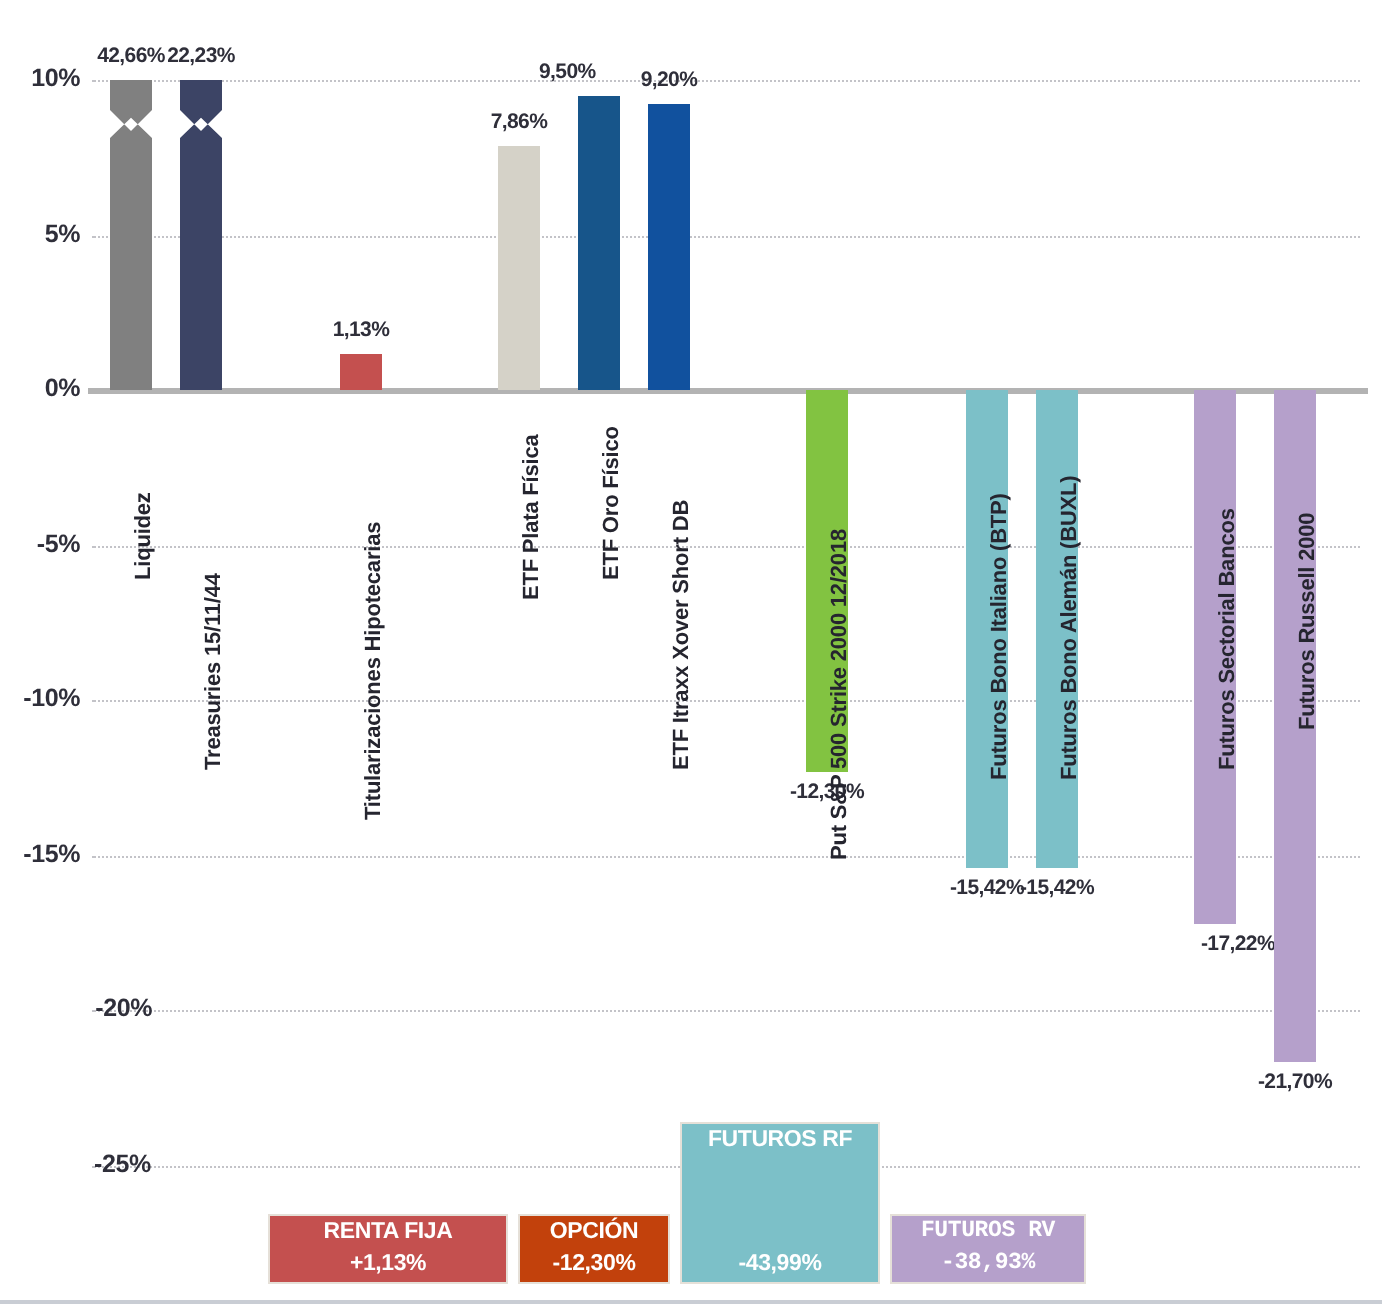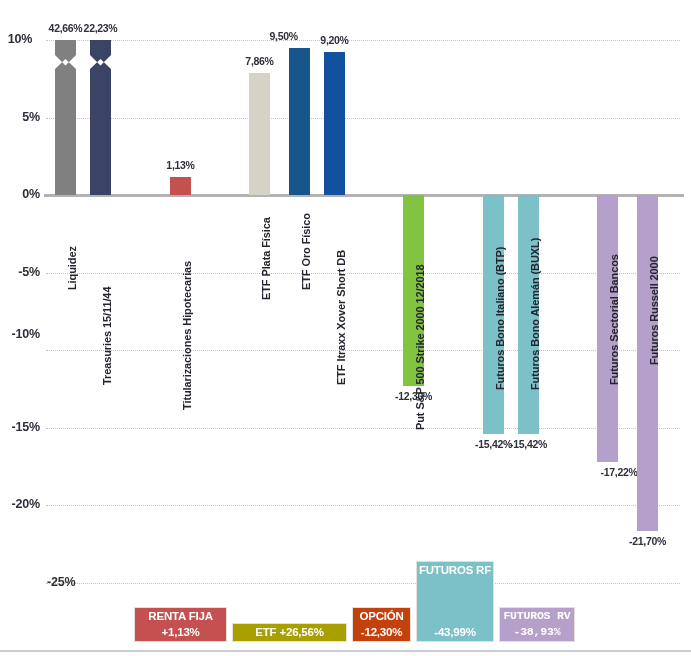--- a/index.html
+++ b/index.html
@@ -116,27 +116,27 @@
         <div class="gridline" style="top: 40px;"></div>
         <div class="gridline" style="top: 117.5px;"></div>
         <div class="gridline zero" style="top: 194px;"></div>
         <div class="gridline" style="top: 272.5px;"></div>
         <div class="gridline" style="top: 350px;"></div>
         <div class="gridline" style="top: 427.5px;"></div>
         <div class="gridline" style="top: 505px;"></div>
         <div class="gridline" style="top: 582.5px;"></div>
       </div>
     <div id="ytick-layer">
-        <div class="ytick" style="top: 32px; text-align: center;">10%</div>
+        <div class="ytick" style="top: 32px;">10%</div>
         <div class="ytick" style="top: 109.5px;">5%</div>
         <div class="ytick" style="top: 187px;">0%</div>
         <div class="ytick" style="top: 264.5px;">-5%</div>
-        <div class="ytick" style="top: 327px;">-10%</div>
+        <div class="ytick" style="top: 342px;">-10%</div>
         <div class="ytick" style="top: 419.5px;">-15%</div>
-        <div class="ytick" style="top: 497px;">-20%</div>
+        <div class="ytick" style="top: 497px; margin-left: 36px;">-20%</div>
         <div class="ytick" style="top: 574.5px; padding-left: 47px;">-25%</div>
       </div>
 
     <div id="bar-layer">
         <div class="bar" style="left: 55px; width: 21px; background: rgb(128, 128, 128); top: 40px; height: 155px;">
           <div class="break" style="top: 15px;"></div>
         </div>
         <div class="vlabel" style="width: 60px; text-align: center; left: 35.5px; top: 22px;">42,66%</div>
         <div class="catlabel" style="left: 66px; top: 290px;">Liquidez</div>
         <div class="bar" style="left: 90px; width: 21px; background: rgb(60, 68, 101); top: 40px; height: 155px;">
@@ -172,23 +172,20 @@
         <div class="vlabel" style="width: 60px; text-align: center; left: 617.5px; top: 535.35px;">-21,70%</div>
         <div class="catlabel" style="left: 648px; top: 365px;">Futuros Russell 2000</div>
       </div>
   </div>
 
   <div id="legend">
       <div class="legend-box" style="background: rgb(196, 80, 79); width: 120px;">
         <span>RENTA FIJA</span>
         <span>+1,13%</span>
       </div>
-      <div class="legend-box" style="background: rgb(169, 160, 0); width: 148px;">
-        <span>ETF +26,56%</span>
-      </div>
       <div class="legend-box" style="background: #c2410c; width: 76px;">
         <span>OPCIÓN</span>
         <span>-12,30%</span>
       </div>
       <div class="legend-box" style="background: rgb(124, 192, 200); width: 100px; gap: 46px;">
         <span>FUTUROS RF</span>
         <span>-43,99%</span>
       </div>
       <div class="legend-box" style="background: rgb(181, 160, 203); width: 98px; font-family: Liberation Mono, monospace;">
         <span>FUTUROS RV</span>

